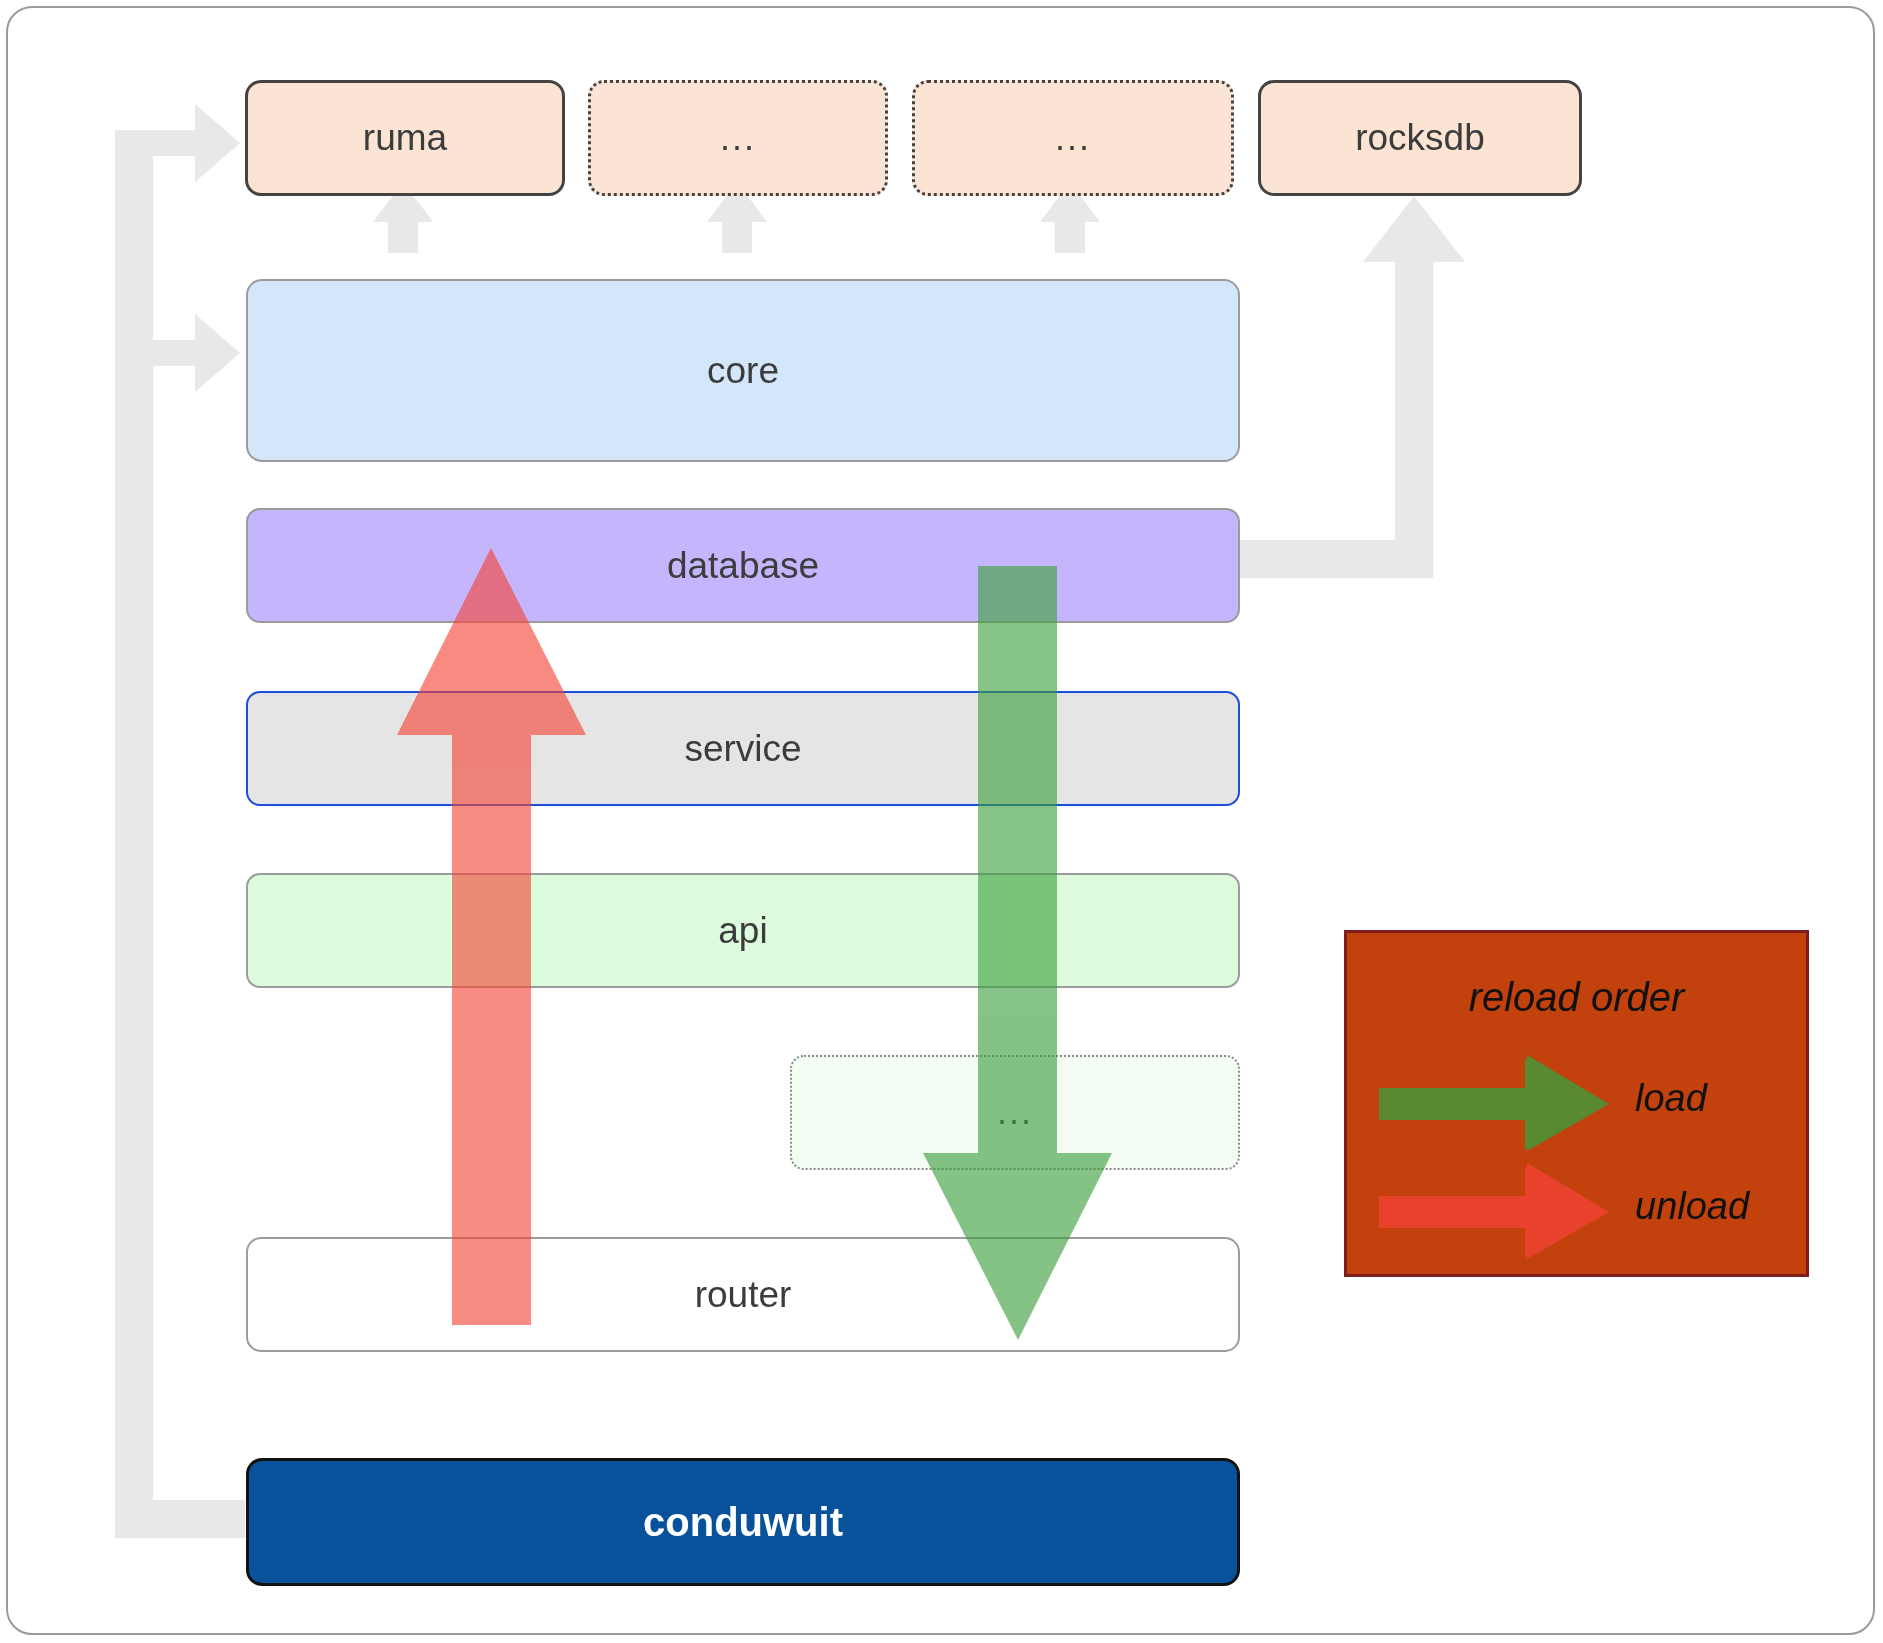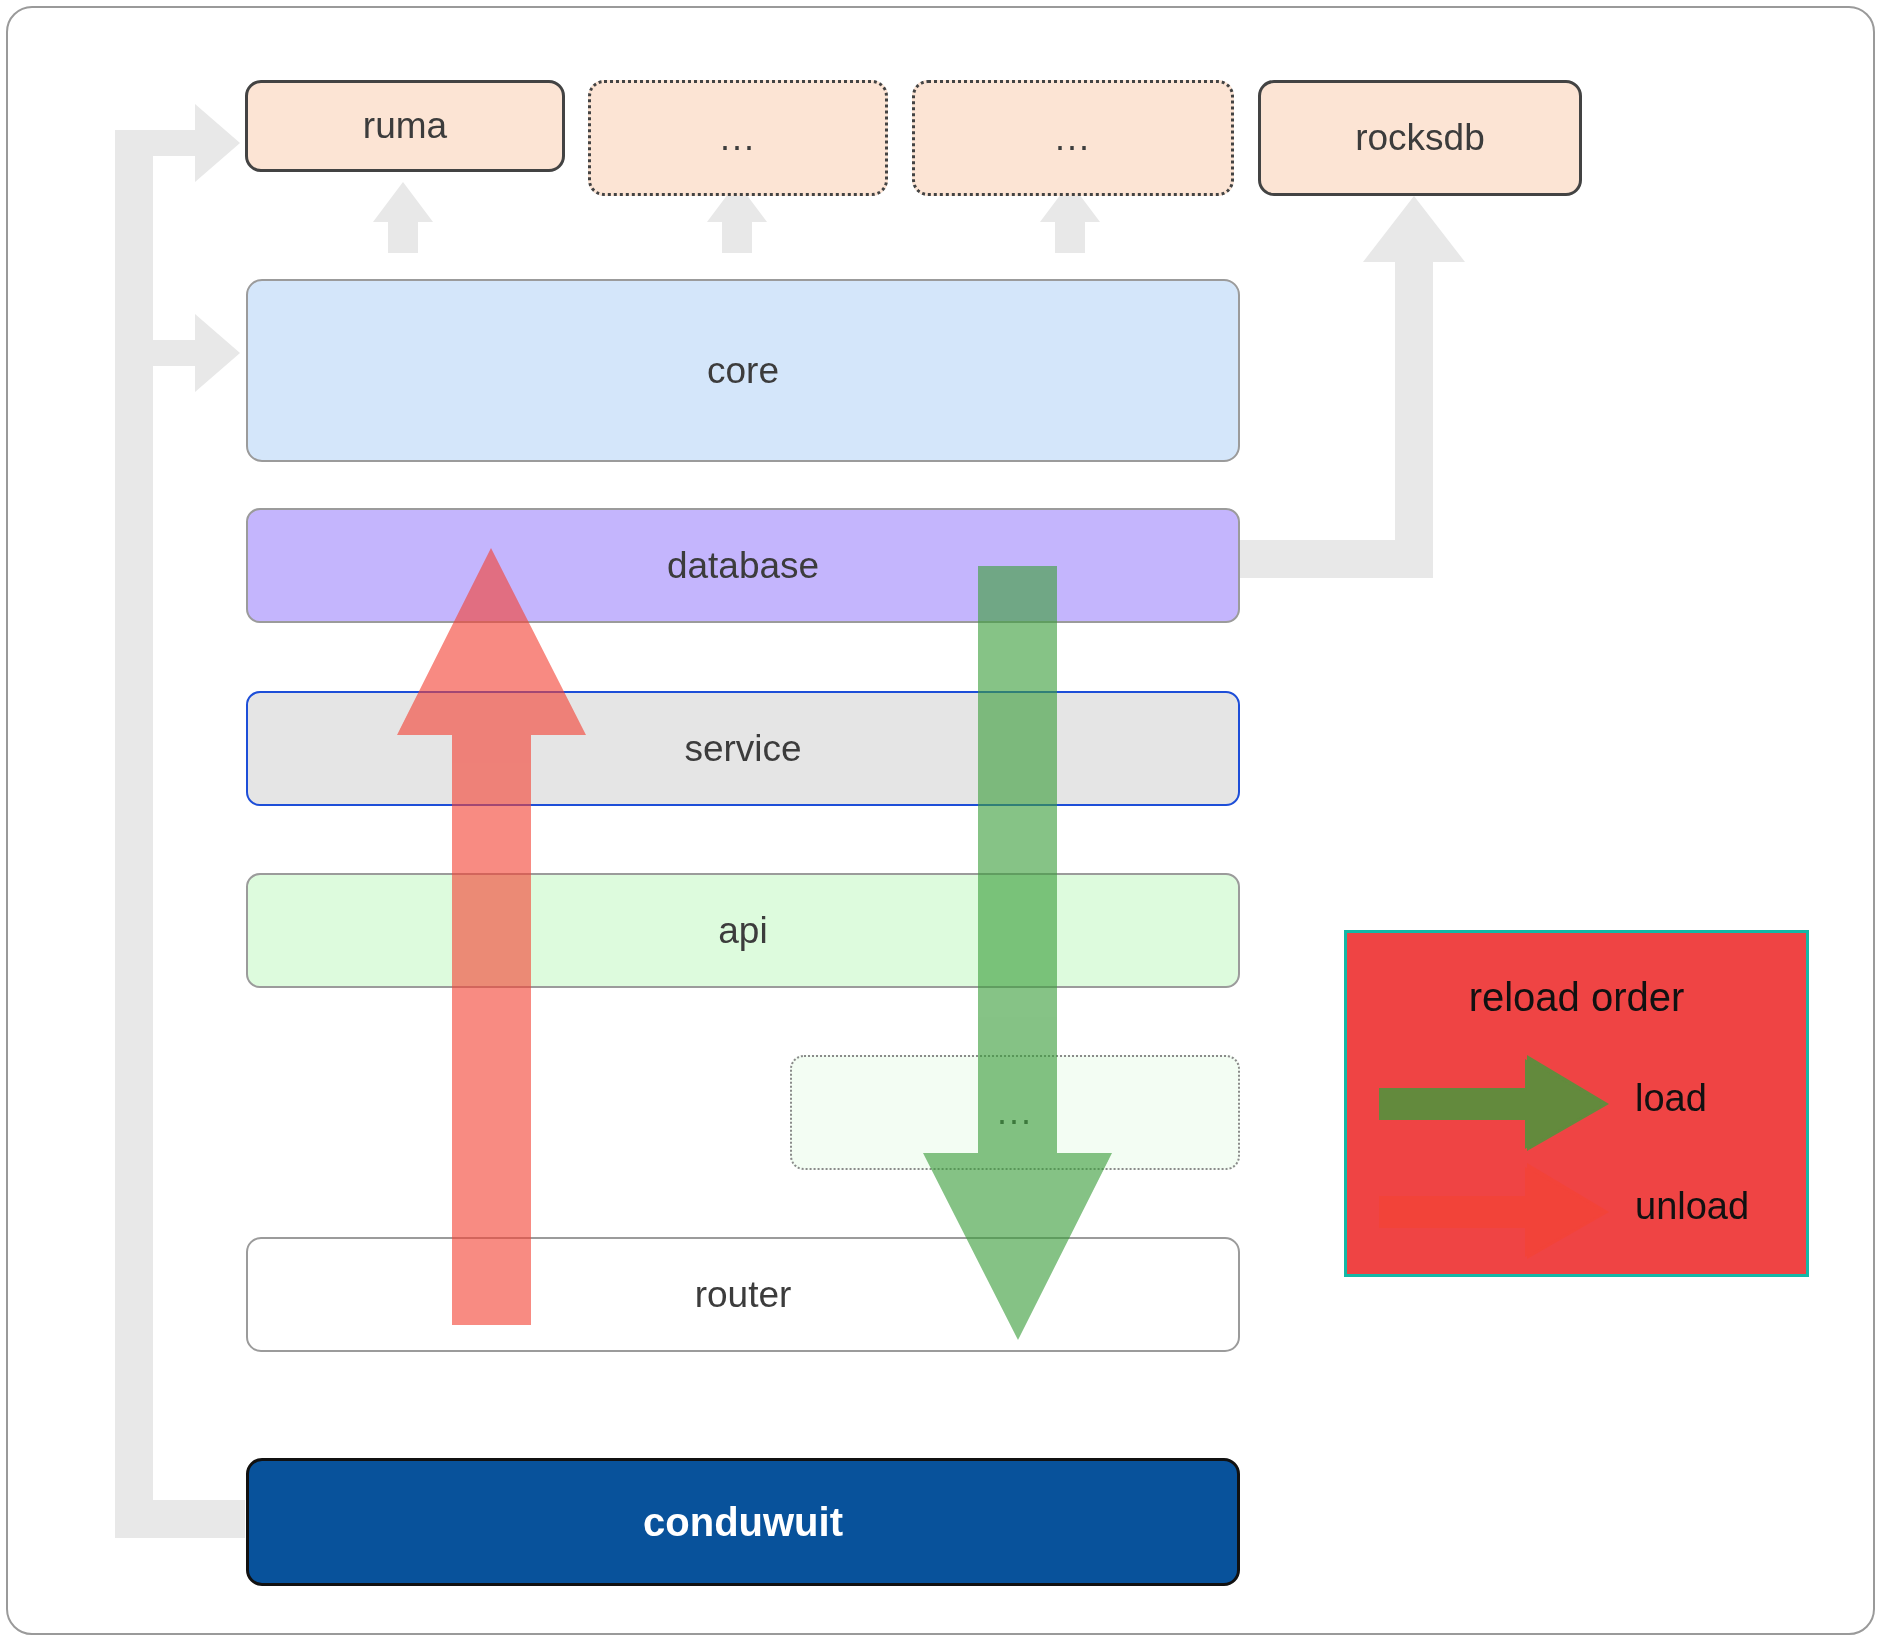--- a/index.html
+++ b/index.html
@@ -103,23 +103,24 @@
     position: absolute;
     left: 0; top: 0;
     width: 1883px; height: 1643px;
     pointer-events: none;
   }
   .flow-layer { }
 
   
   .legend {
     position: absolute;
-    background: #ef4444;
-    border: 3px solid #14b8a6;
+    background: #c2410c;
+    border: 3px solid #7f1d1d;
     box-sizing: border-box;
+    font-style: italic;
   }
   .legend-title {
     position: absolute;
     left: 0; right: 0;
     top: 42px;
     text-align: center;
     font-size: 40px;
     color: #111111;
   }
   .legend-label {
@@ -153,21 +154,21 @@
       <path d="M 722 253 L 722 222 L 707 222 L 737 182 L 767 222 L 752 222 L 752 253 Z"></path>
 
       <path d="M 1055 253 L 1055 222 L 1040 222 L 1070 182 L 1100 222 L 1085 222 L 1085 253 Z"></path>
 
       <path d="M 1240 540 L 1395 540 L 1395 578 L 1240 578 Z"></path>
       <path d="M 1395 578 L 1433 578 L 1433 250 L 1395 250 Z"></path>
       <path d="M 1414 196 L 1465 262 L 1433 262 L 1433 300 L 1395 300 L 1395 262 L 1363 262 Z"></path>
     </g>
   </svg>
 
-  <div class="node dep" style="left:245px; top:80px; width:320px; height:92px;">
+  <div class="node dep" style="left:245px; top:80px; width:320px; height:116px;">
     <span>ruma</span>
   </div>
 
   <div class="node dep dotted" style="left:588px; top:80px; width:300px; height:116px;">
     <span class="dots-label">...</span>
   </div>
 
   <div class="node dep dotted" style="left:912px; top:80px; width:322px; height:116px;">
     <span class="dots-label">...</span>
   </div>

